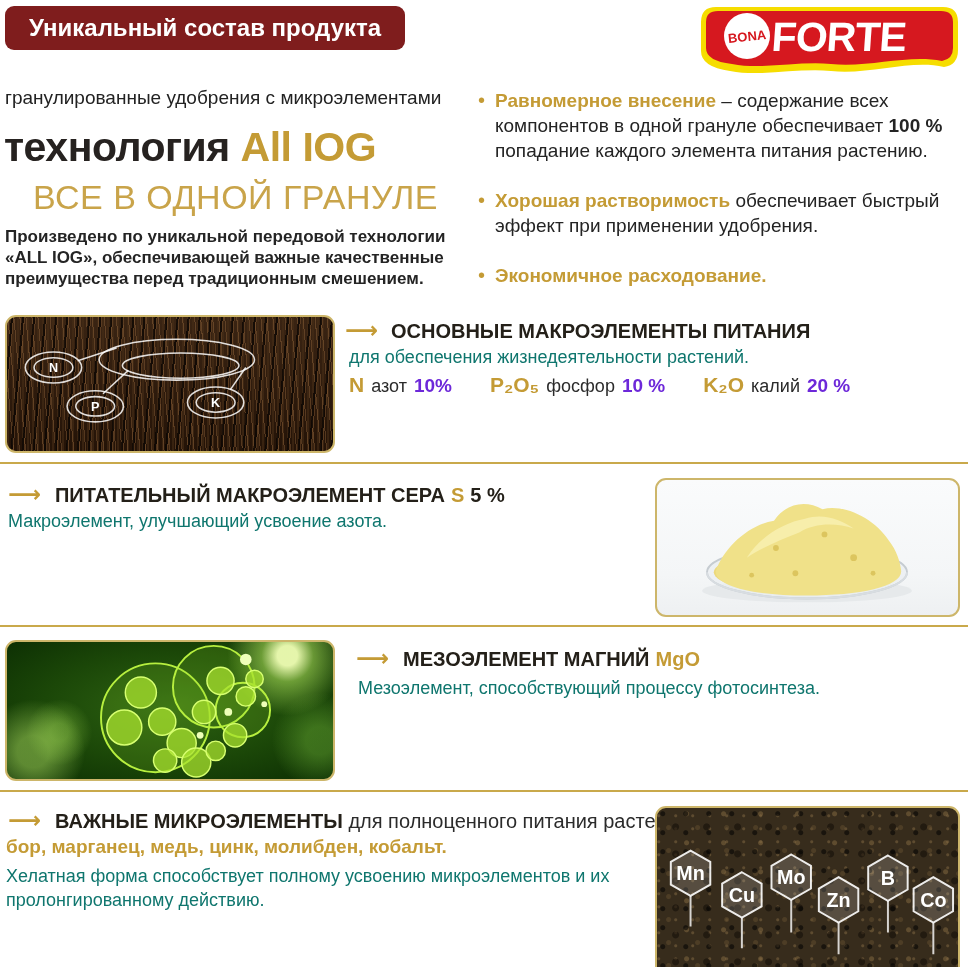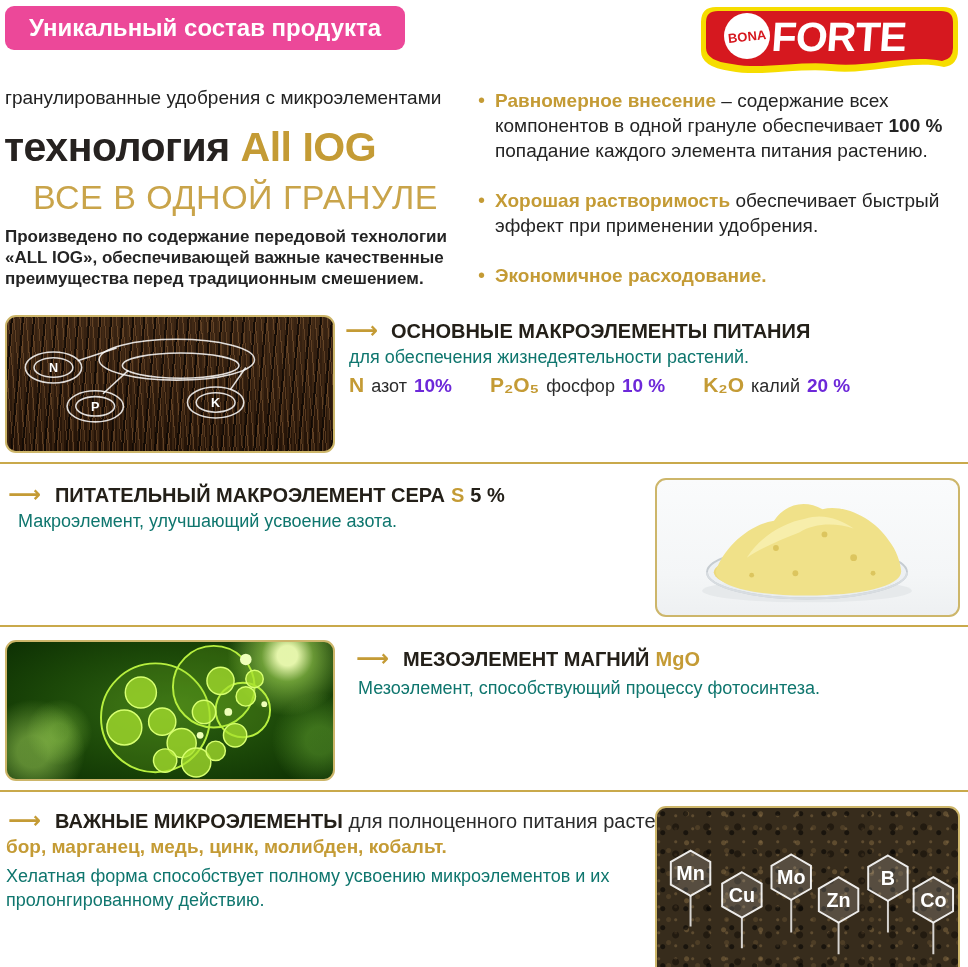--- a/index.html
+++ b/index.html
@@ -2,21 +2,21 @@
 <html><head>
 <meta charset="utf-8">
 <style>
   html,body{margin:0;padding:0;background:#ffffff;}
   .page{position:relative;width:968px;height:967px;background:#fff;overflow:hidden;
         font-family:"Liberation Sans",sans-serif;color:#262220;}
   .abs{position:absolute;}
 
   
   .badge{left:5px;top:6px;height:44px;line-height:44px;padding:0 24px;border-radius:9px;
-         background:#ec4899;color:#fff;font-size:24px;font-weight:bold;}
+         background:#7f1d1d;color:#fff;font-size:24px;font-weight:bold;}
   .logo{left:700px;top:6px;width:260px;height:72px;}
   .subtitle{left:5px;top:87px;font-size:19px;color:#222;}
   .title{left:4px;top:124px;font-size:41px;font-weight:bold;letter-spacing:-.5px;color:#262220;}
   .title .gold-t{color:#c49b35;}
   .title2{left:5px;top:178px;font-size:34px;color:#c9a44a;letter-spacing:.5px;margin-left:28px;}
   .intro{left:5px;top:226px;width:478px;font-size:17px;font-weight:bold;line-height:21px;color:#242424;}
 
   .benefits{left:478px;top:88px;width:486px;}
   .benefit{display:flex;gap:10px;margin-bottom:25px;font-size:19px;line-height:25px;color:#242424;}
   .benefit .dot{color:#c49b35;font-size:20px;line-height:25px;}
@@ -64,21 +64,21 @@
   
   .s1-head{left:345px;top:317px;display:flex;gap:13px;align-items:baseline;}
   .s1-sub{left:349px;top:347px;}
   .nutrients{left:349px;top:373px;display:flex;align-items:baseline;}
   .nutrient{display:flex;align-items:baseline;margin-right:38px;}
   .nutrient .sym{color:#c49b35;font-weight:bold;font-size:21px;}
   .nutrient .nm{font-size:18px;color:#2b2b2b;margin:0 7px 0 7px;}
   .nutrient .val{font-size:19px;font-weight:bold;color:#6d28d9;}
 
   .s2-head{left:8px;top:481px;display:flex;gap:14px;align-items:baseline;}
-  .s2-sub{left:18px;top:511px;}
+  .s2-sub{left:8px;top:511px;}
   .s3-head{left:356px;top:645px;display:flex;gap:14px;align-items:baseline;}
   .s3-sub{left:358px;top:678px;}
   .s4-head{left:8px;top:807px;display:flex;gap:14px;align-items:baseline;}
   .s4-head .rest{font-size:20px;color:#2b2b2b;font-weight:normal;}
   .s4-gold{left:6px;top:836px;font-size:19px;font-weight:bold;color:#c49b35;}
   .s4-sub{left:6px;top:864px;width:610px;line-height:24px;}
   .ml6{margin-left:6px;}
 </style>
 </head>
 <body>
@@ -96,21 +96,21 @@
       <text x="74" y="45" font-size="41" font-weight="bold" fill="#ffffff" letter-spacing="-1" transform="skewX(-4)">FORTE</text>
     </svg>
   </div>
 
   <div class="abs subtitle">гранулированные удобрения с микроэлементами</div>
   <div class="abs title">
     <span>технология</span>
     <span class="gold-t">All IOG</span>
   </div>
   <div class="abs title2">ВСЕ В ОДНОЙ ГРАНУЛЕ</div>
-  <p class="abs intro" style="margin:0">Произведено по содержание передовой технологии «ALL IOG», обеспечивающей важные качественные преимущества перед традиционным смешением.</p>
+  <p class="abs intro" style="margin:0">Произведено по уникальной передовой технологии «ALL IOG», обеспечивающей важные качественные преимущества перед традиционным смешением.</p>
 
   <div class="abs benefits">
     <div class="benefit">
       <span class="dot">•</span>
       <p><span class="gold b">Равномерное внесение</span><span> – содержание всех компонентов в одной грануле обеспечивает </span><span class="b">100 %</span><span> попадание каждого элемента питания растению.</span></p>
     </div>
     <div class="benefit">
       <span class="dot">•</span>
       <p><span class="gold b">Хорошая растворимость</span><span> обеспечивает быстрый эффект при применении удобрения.</span></p>
     </div>

